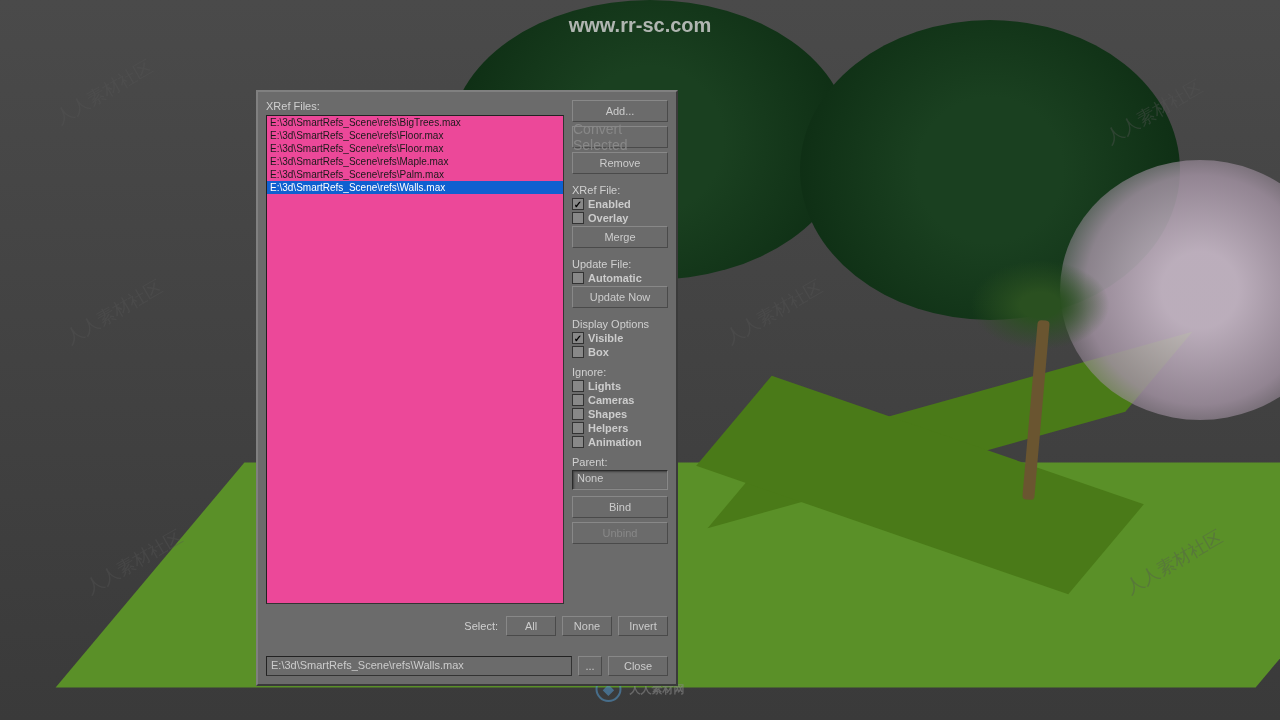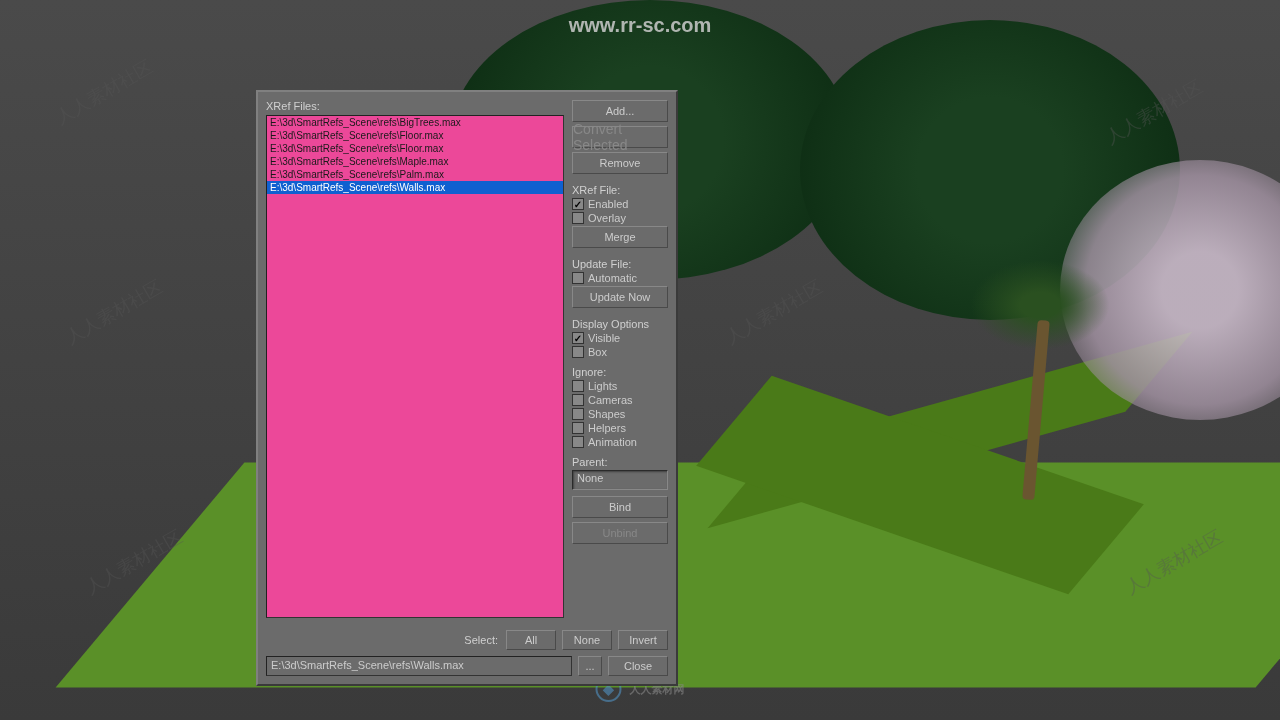--- a/index.html
+++ b/index.html
@@ -102,37 +102,37 @@
   .btn {
     height: 22px; background: #6b6b6b; color: #ccc;
     border: 1px solid #4a4a4a; border-top-color: #888; border-left-color: #888;
     margin-bottom: 4px; cursor: pointer; display: flex; align-items: center; justify-content: center;
   }
   .btn.disabled { color: #888; cursor: default; }
   
   .section-title { color: #d0d0d0; margin-top: 6px; margin-bottom: 2px; }
   
   .check-row {
-    display: flex; align-items: center; gap: 4px; color: #ccc; margin-bottom: 2px;
+    display: flex; align-items: center; gap: 4px; color: #ccc; margin-bottom: 2px; font-weight: bold;
   }
   .checkbox {
     width: 12px; height: 12px; background: #888; border: 1px solid #333;
     display: flex; align-items: center; justify-content: center; color: #000; font-size: 10px;
   }
   .checkbox.checked::after { content: "✓"; font-weight: bold; }
   
   .parent-input {
     height: 20px; background: #6b6b6b; border: 1px solid #2a2a2a; 
     border-right-color: #888; border-bottom-color: #888;
     color: #ccc; padding: 1px 4px; margin-bottom: 6px;
     box-shadow: inset 1px 1px 2px rgba(0,0,0,0.4);
   }
   
   .bottom-panel {
-    padding: 4px 8px 8px; display: flex; flex-direction: column; gap: 6px;
+    padding: 4px 8px 8px; display: flex; flex-direction: column; gap: 20px;
   }
   .select-row { display: flex; align-items: center; justify-content: flex-end; gap: 6px; }
   .select-row .lbl { margin-right: 2px; margin-bottom: 0; }
   .sm-btn {
     width: 50px; height: 20px; background: #6b6b6b; color: #ccc;
     border: 1px solid #4a4a4a; border-top-color: #888; border-left-color: #888;
     display: flex; align-items: center; justify-content: center; cursor: pointer;
   }
   .bottom-row { display: flex; gap: 6px; align-items: center; }
   .status-field {

